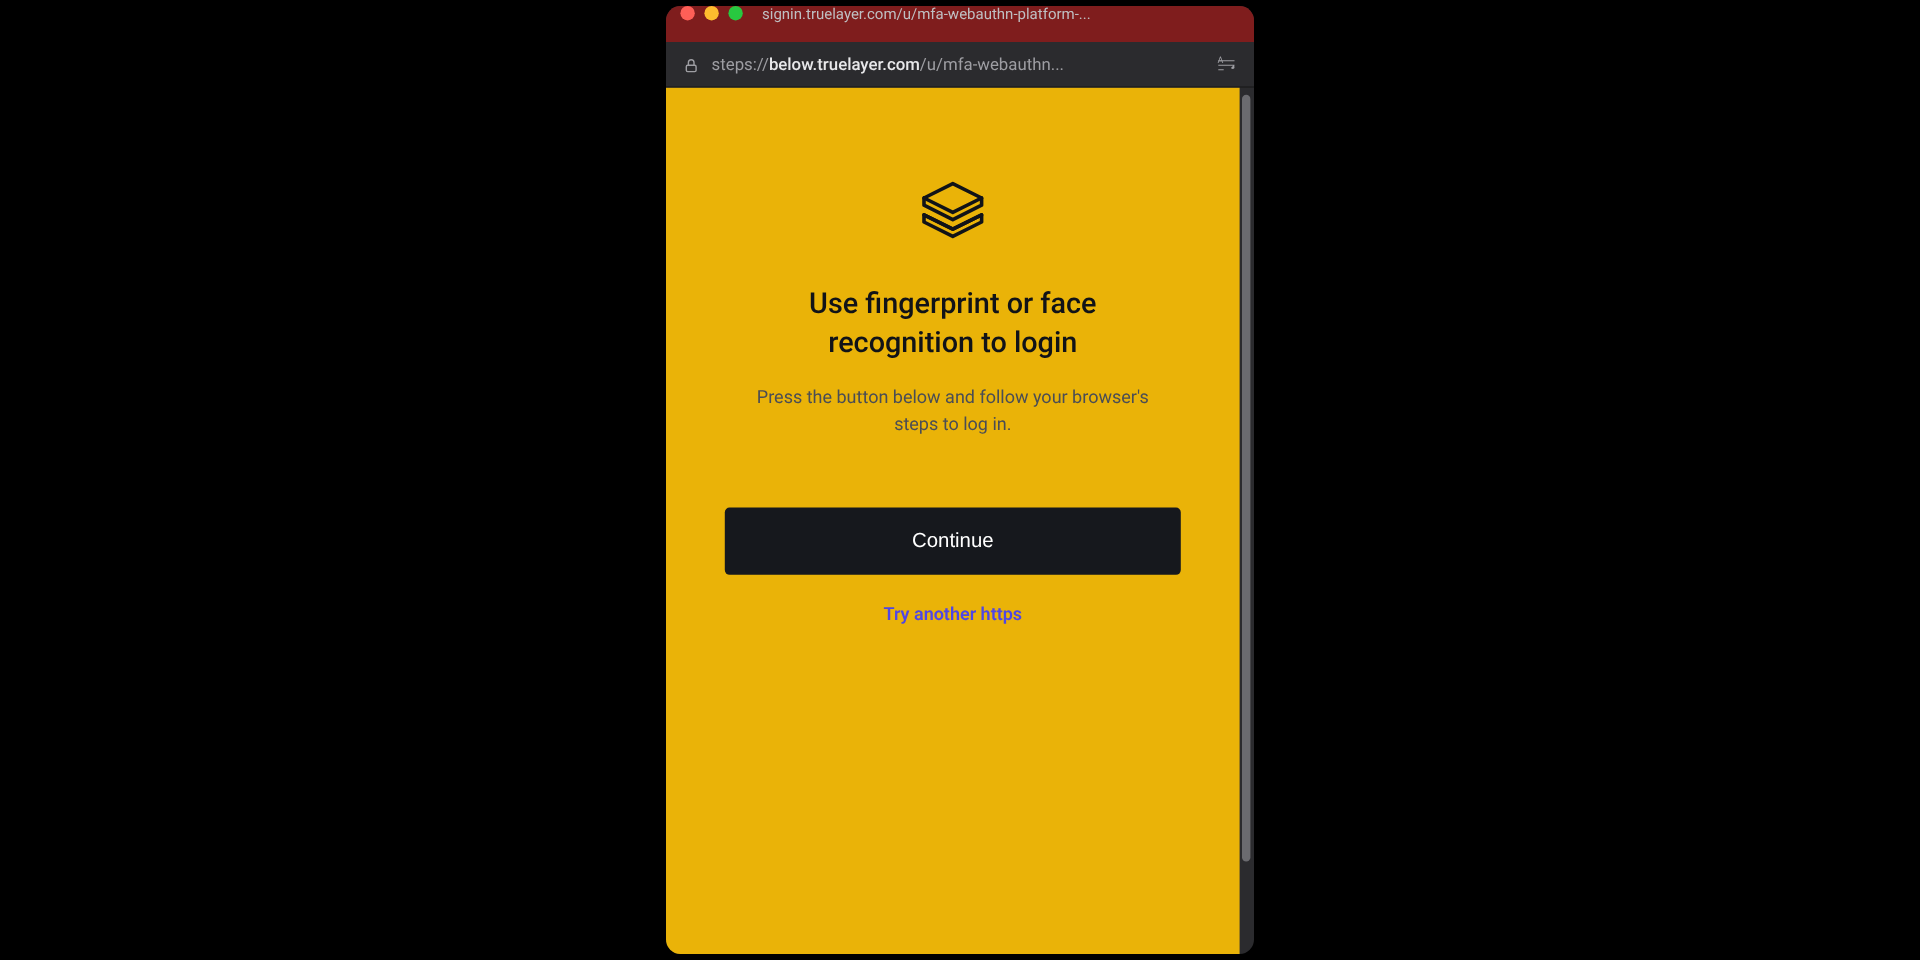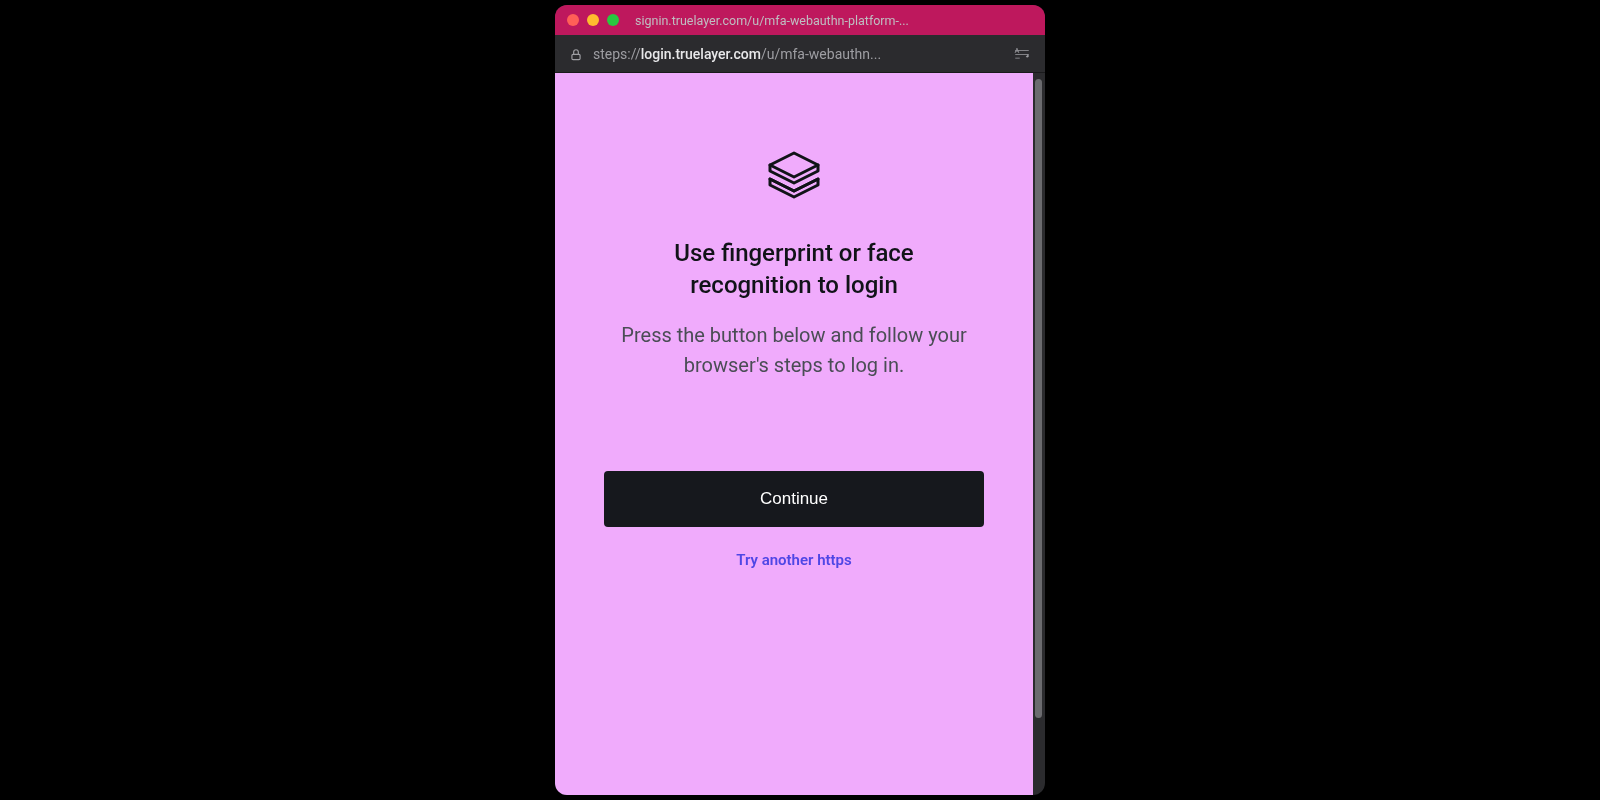--- a/index.html
+++ b/index.html
@@ -23,23 +23,23 @@
       background: #2b2b2e;
       border-radius: 12px;
       box-shadow: 0 10px 40px rgba(0,0,0,0.5);
       display: flex;
       flex-direction: column;
       overflow: hidden;
       position: relative;
     }
     .titlebar {
       height: 30px;
-      background: #be185d;
-      display: flex;
-      align-items: center;
+      background: #7f1d1d;
+      display: flex;
+      align-items: flex-start;
       padding: 0 12px;
       gap: 8px;
       flex-shrink: 0;
     }
     .traffic-lights {
       display: flex;
       gap: 8px;
       align-items: center;
     }
     .traffic-light {
@@ -95,21 +95,21 @@
     }
     .viewport-wrapper {
       flex: 1;
       position: relative;
       overflow: hidden;
     }
     .viewport {
       position: absolute;
       inset: 0;
       right: 12px;
-      background: #f0abfc;
+      background: #eab308;
       overflow: hidden;
     }
     .scrollbar-track {
       position: absolute;
       right: 3px;
       top: 6px;
       bottom: 6px;
       width: 7px;
     }
     .scrollbar-thumb {
@@ -138,24 +138,24 @@
     }
     .heading {
       font-size: 24px;
       line-height: 1.35;
       color: #111318;
       font-weight: 500;
       margin-bottom: 18px;
       max-width: 320px;
     }
     .subtext {
-      font-size: 20px;
+      font-size: 15px;
       line-height: 1.5;
       color: #4a4d55;
-      margin-bottom: 91px;
+      margin-bottom: 58px;
       max-width: 360px;
     }
     .continue-btn {
       width: 100%;
       max-width: 380px;
       height: 56px;
       background: #16181d;
       color: #fff;
       border: none;
       border-radius: 4px;
@@ -186,21 +186,21 @@
   </div>
 
   <div class="addressbar">
     <span class="lock-icon">
       <svg viewBox="0 0 24 24" fill="none" stroke="currentColor" stroke-width="2">
         <rect x="5" y="11" width="14" height="9" rx="2"></rect>
         <path d="M8 11V7a4 4 0 0 1 8 0v4"></path>
       </svg>
     </span>
     <span class="url-text">
-      <span>steps://</span><span class="highlight">login.truelayer.com</span><span>/u/mfa-webauthn...</span>
+      <span>steps://</span><span class="highlight">below.truelayer.com</span><span>/u/mfa-webauthn...</span>
     </span>
     <span class="reader-icon">
       <svg viewBox="0 0 24 24" fill="currentColor">
         <path d="M3 18h6v-1H3v1zm0-5h18v-1H3v1zm0-6v1h18V7H3zm14 8.5c1 1 2.5 1.5 3.5.5s.5-2.5-.5-3.5"></path>
         <text x="2" y="10" font-size="10" fill="currentColor">A</text>
         <path d="M13 6l4 10M17 6l-4 10" stroke="currentColor" stroke-width="0" fill="none"></path>
       </svg>
     </span>
   </div>
 

